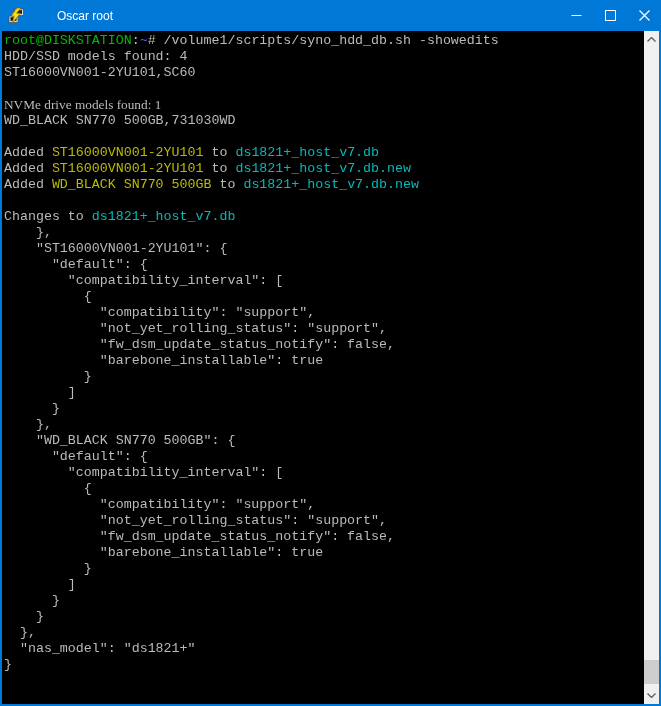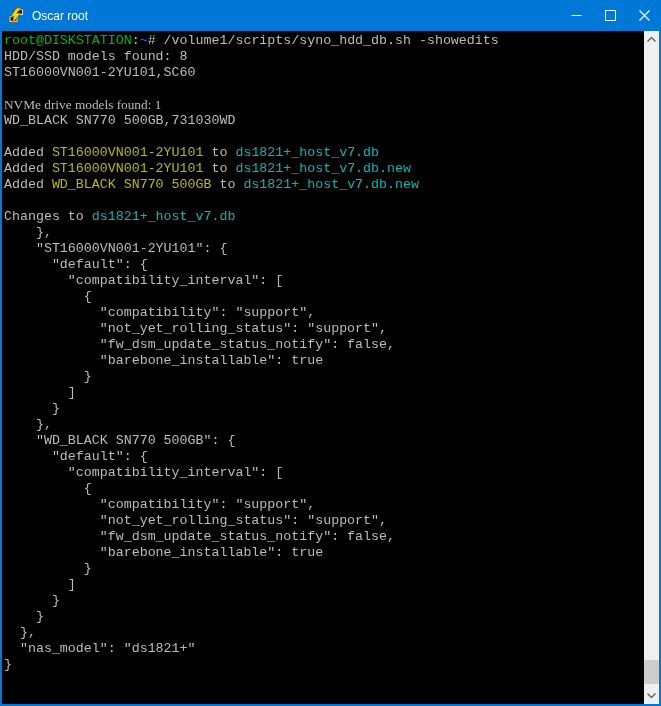--- a/index.html
+++ b/index.html
@@ -6,21 +6,21 @@
   html,body { background:#222; }
   .window {
     width:661px; height:706px;
     font-family:"Liberation Sans", sans-serif;
     position:relative; overflow:hidden;
     background:#0078d7;
   }
   
   .titlebar {
     height:31px; background:#0078d7; color:#ffffff;
-    display:flex; align-items:center;
+    display:flex; align-items:center;gap:25px;
   }
   .titlebar .app-icon { width:16px; height:16px; margin-left:8px; flex:0 0 auto; }
   .titlebar .title-text {
     font-size:12px; margin-left:8px; flex:1 1 auto;
     white-space:nowrap; overflow:hidden;
   }
   .caption-buttons { display:flex; height:31px; flex:0 0 auto; }
   .caption-btn {
     width:34px; height:31px; display:flex; align-items:center; justify-content:center;
     background:transparent; border:none; cursor:default;
@@ -80,21 +80,21 @@
           <line x1="10.5" y1="0.5" x2="0.5" y2="10.5" stroke="#ffffff" stroke-width="1.2"></line>
         </svg>
       </button>
     </span>
   </div>
 
   <div class="body">
     <div class="terminal">
       <div>
           <div class="tline"><span style="color: rgb(0, 187, 0);">root@DISKSTATION</span><span style="color: rgb(187, 187, 187);">:</span><span style="color: rgb(92, 92, 255);">~</span><span style="color: rgb(187, 187, 187);"># </span><span style="color: rgb(187, 187, 187);">/volume1/scripts/syno_hdd_db.sh -showedits</span></div>
-          <div class="tline"><span style="color: rgb(187, 187, 187);">HDD/SSD models found: 8</span></div>
+          <div class="tline"><span style="color: rgb(187, 187, 187);">HDD/SSD models found: 4</span></div>
           <div class="tline"><span style="color: rgb(187, 187, 187);">ST16000VN001-2YU101,SC60</span></div>
           <div class="tline">&nbsp;</div>
           <div class="tline"><span style="color: rgb(187, 187, 187); font-family: Liberation Serif, serif;">NVMe drive models found: 1</span></div>
           <div class="tline"><span style="color: rgb(187, 187, 187);">WD_BLACK SN770 500GB,731030WD</span></div>
           <div class="tline">&nbsp;</div>
           <div class="tline"><span style="color: rgb(187, 187, 187);">Added </span><span style="color: rgb(187, 187, 0);">ST16000VN001-2YU101</span><span style="color: rgb(187, 187, 187);"> to </span><span style="color: rgb(0, 187, 187);">ds1821+_host_v7.db</span></div>
           <div class="tline"><span style="color: rgb(187, 187, 187);">Added </span><span style="color: rgb(187, 187, 0);">ST16000VN001-2YU101</span><span style="color: rgb(187, 187, 187);"> to </span><span style="color: rgb(0, 187, 187);">ds1821+_host_v7.db.new</span></div>
           <div class="tline"><span style="color: rgb(187, 187, 187);">Added </span><span style="color: rgb(187, 187, 0);">WD_BLACK SN770 500GB</span><span style="color: rgb(187, 187, 187);"> to </span><span style="color: rgb(0, 187, 187);">ds1821+_host_v7.db.new</span></div>
           <div class="tline">&nbsp;</div>
           <div class="tline"><span style="color: rgb(187, 187, 187);">Changes to </span><span style="color: rgb(0, 187, 187);">ds1821+_host_v7.db</span></div>

